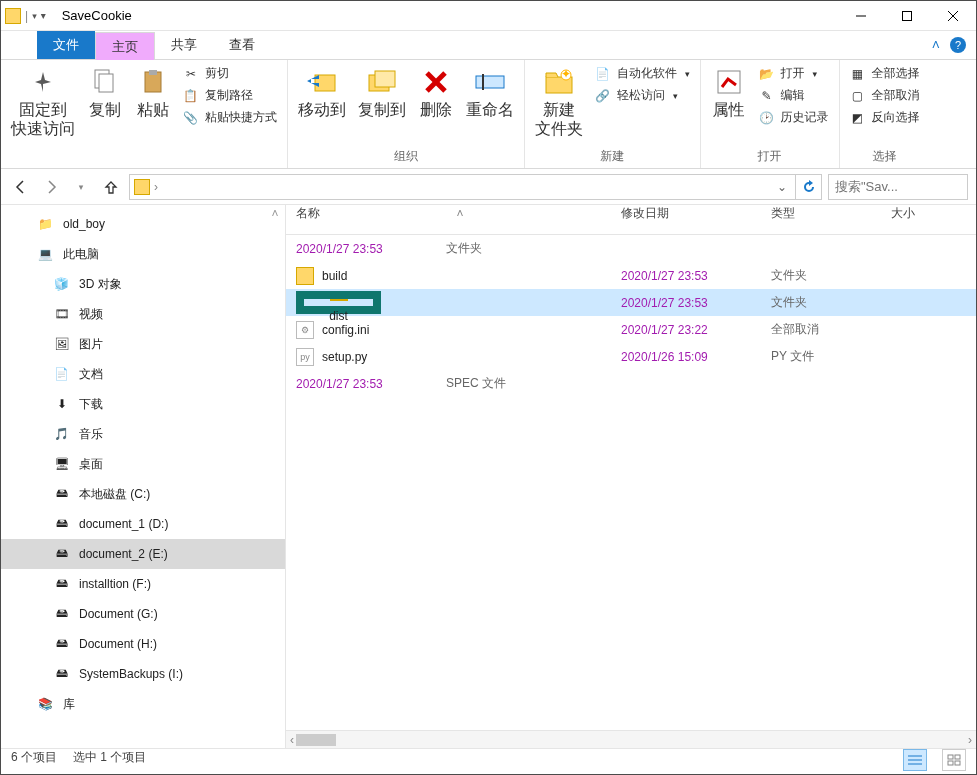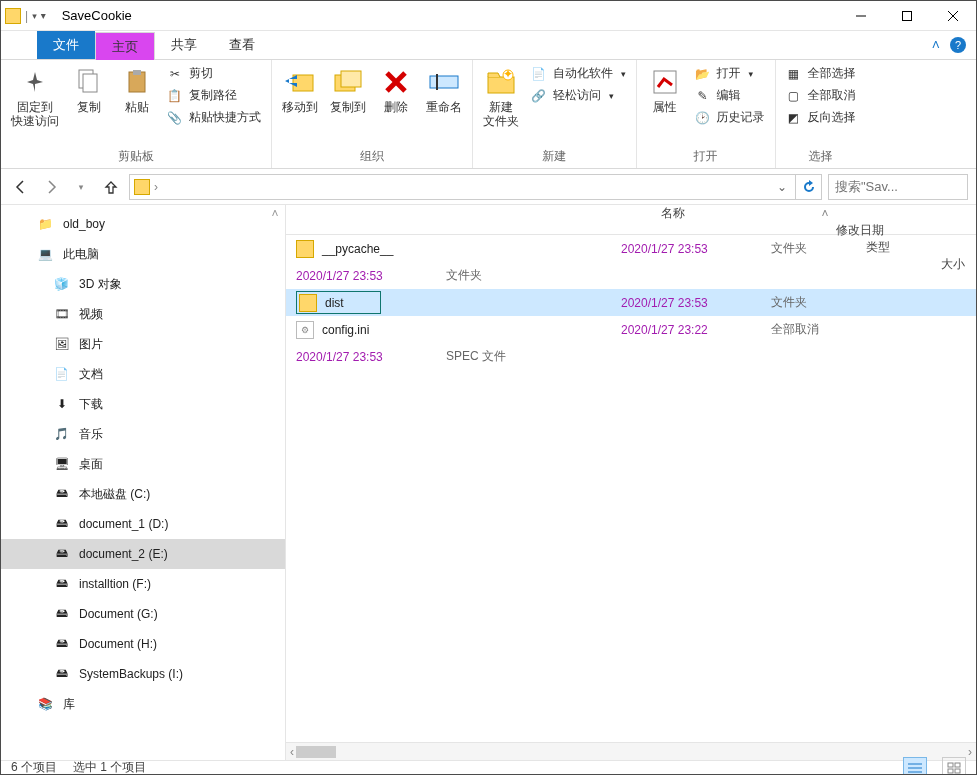--- a/index.html
+++ b/index.html
@@ -10,31 +10,31 @@
 .titlebar .qat { display: flex; align-items: center; padding: 0 4px; gap: 4px; }
 .titlebar .qat-icon { width: 16px; height: 16px; background: #ffd76a; border: 1px solid #d6a800; }
 .titlebar .title { margin-left: 12px; flex: 1; font-size: 13px; color: #000; }
 .winbtns { display: flex; }
 .winbtn { width: 46px; height: 30px; display: flex; align-items: center; justify-content: center; color: #000; }
 
 
 .ribbontabs { height: 28px; display: flex; align-items: stretch; background: #fff; margin-left: 36px; }
 .fileTab { background: #1979ca; color: #fff; padding: 0 16px; display: flex; align-items: center; font-size: 13px; }
 .rtab { padding: 0 16px; display: flex; align-items: center; font-size: 13px; color: #333; }
-.rtab.active { border: 1px solid #d9d9d9; border-bottom: none; background: #d946ef; position: relative; top: 1px; }
+.rtab.active { border: 1px solid #d9d9d9; border-bottom: none; background: #f0abfc; position: relative; top: 1px; }
 .ribbonhelp { margin-left: auto; display: flex; align-items: center; padding: 0 10px; color: #1979ca; gap: 10px; }
 
 
 .ribbon { height: 110px; background: #fff; border-top: 1px solid #d9d9d9; border-bottom: 1px solid #d9d9d9; display: flex; }
 .group { display: flex; flex-direction: column; border-right: 1px solid #e5e5e5; padding: 2px 4px 0 4px; }
 .group-body { flex: 1; display: flex; align-items: flex-start; }
 .group-label { text-align: center; font-size: 12px; color: #666; padding: 2px 0 3px 0; }
 .bigbtn { display: flex; flex-direction: column; align-items: center; justify-content: flex-start; padding: 4px 6px; min-width: 48px; gap: 2px; }
 .bigbtn .ic { width: 32px; height: 32px; display: flex; align-items: center; justify-content: center; }
-.bigbtn .lbl { font-size: 12px; color: #333; text-align: center; line-height: 1.2; }
+.bigbtn .lbl { font-size: 16px; color: #333; text-align: center; line-height: 1.2; }
 .smallbtns { display: flex; flex-direction: column; padding: 2px 4px; gap: 3px; }
 .smallbtn { display: flex; align-items: center; gap: 6px; font-size: 12px; color: #333; white-space: nowrap; padding: 1px 2px; }
 .smallbtn .sic { width: 16px; height: 16px; display: flex; align-items: center; justify-content: center; }
 
 
 .addrbar { height: 36px; display: flex; align-items: center; gap: 6px; padding: 0 8px; border-bottom: 1px solid #e5e5e5; }
 .navbtn { width: 24px; height: 24px; display: flex; align-items: center; justify-content: center; color: #888; }
 .navbtn.enabled { color: #333; }
 .crumbbox { flex: 1; height: 26px; border: 1px solid #ccc; display: flex; align-items: center; padding: 0 4px; gap: 2px; }
 .crumbbox .fic { width: 16px; height: 16px; background: #ffd76a; border: 1px solid #d6a800; margin-right: 2px; }
@@ -48,45 +48,45 @@
 
 .split { flex: 1; display: flex; overflow: hidden; }
 .nav { width: 285px; border-right: 1px solid #e5e5e5; overflow-y: auto; padding-top: 4px; position: relative; }
 .navitem { display: flex; align-items: center; height: 30px; padding-left: 36px; gap: 8px; font-size: 14px; color: #222; }
 .navitem.l2 { padding-left: 52px; }
 .navitem.selected { background: #d9d9d9; }
 .navitem .nic { width: 18px; height: 18px; display: flex; align-items: center; justify-content: center; }
 .scrollhint { position: absolute; top: 2px; right: 2px; width: 16px; height: 16px; color: #999; text-align: center; }
 
 .content { flex: 1; display: flex; flex-direction: column; overflow: hidden; }
-.cols { height: 30px; display: flex; align-items: flex-end; border-bottom: 1px solid #e5e5e5; color: #444; font-size: 13px; flex-direction: column; }
+.cols { height: 30px; display: flex; align-items: flex-start; border-bottom: 1px solid #e5e5e5; color: #444; font-size: 13px; }
 .col { padding: 0 10px; border-right: 1px solid transparent; }
 .col.name { width: 325px; display: flex; align-items: center; }
 .col.name .sortic { margin: 0 auto; color: #888; }
 .col.date { width: 150px; font-family: Liberation Serif, serif; }
 .col.type { width: 120px; }
 .col.size { flex: 1; }
 
 .rows { flex: 1; overflow: auto; }
 .row { height: 27px; display: flex; align-items: center; font-size: 14px; color: #222; }
 .row.selected { background: #cde8ff; }
 .row .cell { padding: 0 10px; }
 .row .cname { width: 325px; display: flex; align-items: center; gap: 8px; }
 .row .cdate { width: 150px; color: #a21caf; }
 .row .ctype { width: 120px; color: #666; }
 .row .fic { width: 18px; height: 18px; background: #ffd76a; border: 1px solid #d6a800; }
 .row .fileic { width: 18px; height: 18px; background: #fff; border: 1px solid #bbb; display:flex; align-items:center; justify-content:center; font-size:9px; color:#888; }
-.highlight-box { border: 1px solid #0f766e; padding: 0 2px; display: inline-flex; align-items: center; gap: 8px; height: 23px; min-width: 85px; }
+.highlight-box { border: 8px solid #0f766e; padding: 0 2px; display: inline-flex; align-items: center; gap: 8px; height: 23px; min-width: 85px; flex-direction: column; }
 
 .hscroll { height: 18px; border-top: 1px solid #e5e5e5; display: flex; align-items: center; padding: 0 4px; color: #888; background:#f5f5f5; }
 .hscroll .thumb { width:40px; height:12px; background:#ccc; margin-left:2px;}
 .hscroll .sp { flex:1; }
 
 
-.status { height: 14px; border-top: 1px solid #e5e5e5; display: flex; align-items: center; padding: 0 10px; gap: 16px; font-size: 13px; color: #444; }
+.status { height: 26px; border-top: 1px solid #e5e5e5; display: flex; align-items: flex-start; padding: 0 10px; gap: 16px; font-size: 13px; color: #444; }
 .status .sp { flex: 1; }
 .viewbtn { width: 24px; height: 22px; border: 1px solid #ccc; display: flex; align-items: center; justify-content: center; margin-left: -1px; }
 .viewbtn.active { background: #cde8ff; border-color: #7ab8e8; }
 
 
 svg { display: block; }
 </style>
 </head>
 <body>
 
@@ -168,21 +168,20 @@
         <div class="smallbtn">
             <span class="sic">📋</span>
             <span>复制路径</span>
           </div>
         <div class="smallbtn">
             <span class="sic">📎</span>
             <span>粘贴快捷方式</span>
           </div>
       </div>
     </div>
-    <div class="group-label">剪贴板</div>
   </div>
 
   <div class="group">
     <div class="group-body">
       <div class="bigbtn">
         <div class="ic">
             <svg width="30" height="26">
               <rect x="8" y="6" width="20" height="16" fill="#ffd76a" stroke="#d6a800"></rect>
               <path d="M12 14 L4 14 L4 10 L12 10 L12 6 L0 12 L12 18 Z" fill="#1979ca"></path>
             </svg>
@@ -415,48 +414,56 @@
       <div class="col name">
           <span>名称</span>
           <span class="sortic">˄</span>
         </div>
       <div class="col date">修改日期</div>
       <div class="col type">类型</div>
       <div class="col size">大小</div>
     </div>
     <div class="rows" id="rows">
         <div class="row">
+          <div class="cell cdate">2020/1/27 23:53</div>
+          <div class="cell ctype">文件夹</div>
+        </div>
+        <div class="row">
           <div class="cell cname">
             <span class="fic"></span>
-            <span>__pycache__</span>
-          </div>
-          <div class="cell cdate">2020/1/27 23:53</div>
-          <div class="cell ctype">文件夹</div>
-        </div>
-        <div class="row">
+            <span>build</span>
+          </div>
           <div class="cell cdate">2020/1/27 23:53</div>
           <div class="cell ctype">文件夹</div>
         </div>
         <div class="row selected">
           <div class="cell cname">
             <span class="highlight-box">
               <span class="fic"></span>
               <span>dist</span>
             </span>
           </div>
           <div class="cell cdate">2020/1/27 23:53</div>
           <div class="cell ctype">文件夹</div>
         </div>
         <div class="row">
           <div class="cell cname">
             <span class="fileic">⚙</span>
             <span>config.ini</span>
           </div>
           <div class="cell cdate">2020/1/27 23:22</div>
           <div class="cell ctype">全部取消</div>
+        </div>
+        <div class="row">
+          <div class="cell cname">
+            <span class="fileic">py</span>
+            <span>setup.py</span>
+          </div>
+          <div class="cell cdate">2020/1/26 15:09</div>
+          <div class="cell ctype">PY 文件</div>
         </div>
         <div class="row">
           <div class="cell cdate">2020/1/27 23:53</div>
           <div class="cell ctype">SPEC 文件</div>
         </div>
       </div>
     <div class="hscroll">
       <span>‹</span>
       <span class="thumb"></span>
       <span class="sp"></span>

